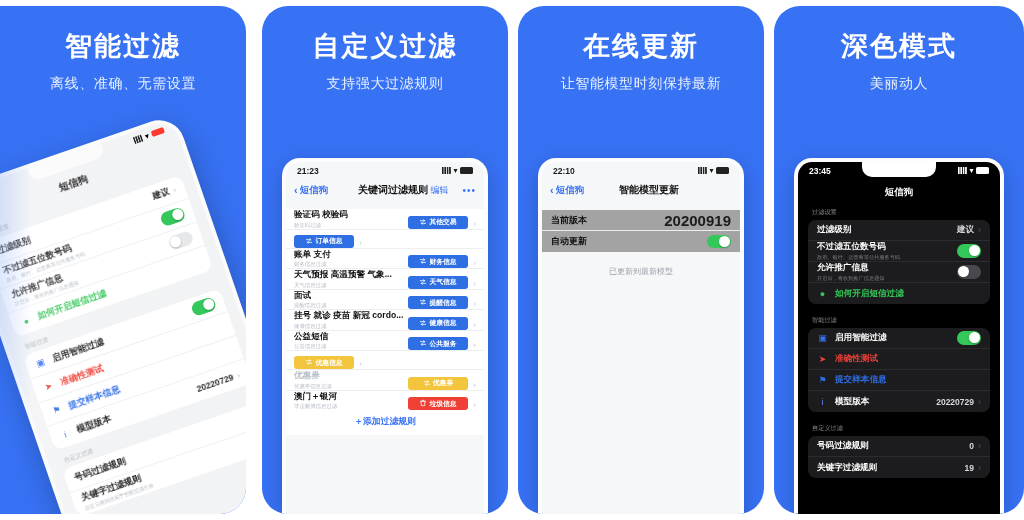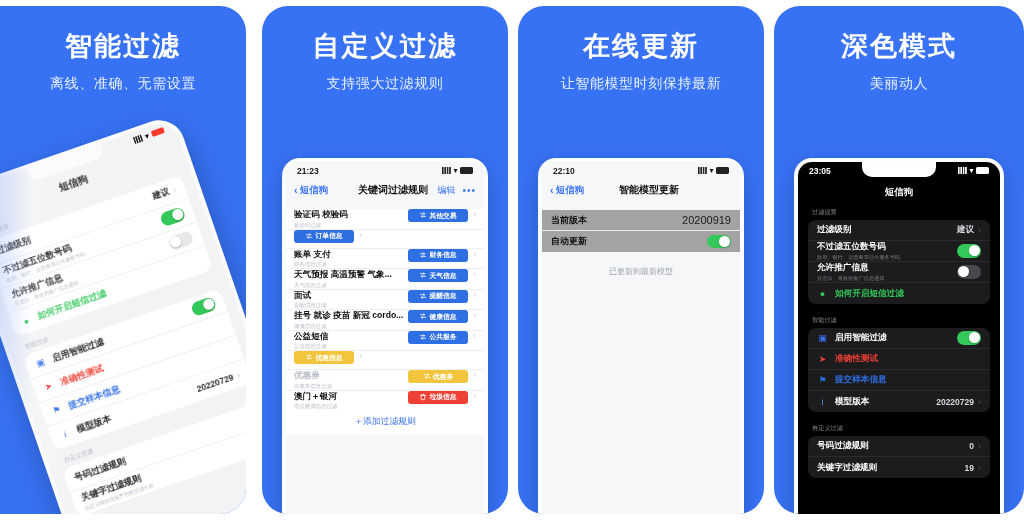--- a/index.html
+++ b/index.html
@@ -36,53 +36,53 @@
   .bat{ display:inline-block; width:13px; height:6.5px; border-radius:1.6px; background:#222; }
   .bat.low{ background:#ff3b30; }
 
   
   .nav{ height:22px; background:#f6f7f9; display:flex; align-items:center;
         padding:0 8px; font-size:9.5px; position:relative; }
   .nav .back{ color:#3772f5; display:flex; align-items:center; gap:2px; font-weight:600; }
   .nav .chev{ font-size:11px; line-height:1; }
   .nav .ttl{ position:absolute; left:16px; right:0; text-align:center;
              font-weight:700; color:#111; font-size:10px; pointer-events:none; }
-  .nav .right{ margin-left:auto; display:flex; align-items:center; gap:7px;
+  .nav .right{ margin-left:auto; display:flex; align-items:center; gap:14px;
                color:#3772f5; font-size:9px; z-index:2; }
   .dots{ letter-spacing:1px; font-size:10px; }
 
   
   .card{ background:#fff; }
-  .row{ display:flex; align-items:flex-start; padding:0 8px; min-height:19px;
+  .row{ display:flex; align-items:flex-end; padding:0 8px; min-height:19px;
         border-bottom:.5px solid #eceef1; }
   .row:last-child{ border-bottom:none; }
   .rw-main{ flex:1; min-width:0; }
   .rw-t{ font-size:8.6px; font-weight:700; color:#111; white-space:nowrap;
          overflow:hidden; text-overflow:ellipsis; }
   .rw-s{ font-size:5.4px; color:#b6bcc6; margin-top:.5px; }
   .rw-t.dim{ color:#b8bec7; }
   .badge{ display:flex; align-items:center; justify-content:center; gap:2px;
           width:60px; height:13px; border-radius:3px; color:#fff;
           font-size:6.8px; font-weight:700; }
   .badge.blue{ background:#2f6fe4; }
   .badge.yellow{ background:#f3c53c; }
   .badge.red{ background:#ef4036; }
   .badge svg{ width:8px; height:8px; }
   .arr{ color:#c9ced6; font-size:9px; margin-left:5px; }
 
   .addrow{ text-align:center; padding:6px 0 7px; color:#3772f5;
-           font-size:8.8px; font-weight:400; background:#fff; }
+           font-size:8.8px; font-weight:700; background:#fff; }
 
   
   .grp{ margin-top:9px; }
   .r3{ display:flex; align-items:center; justify-content:space-between;
        padding:0 9px; height:21px; background:#a3a3a3; font-size:9px;
        border-bottom:.5px solid #ededf0; color:#111; font-weight:600;}
   .r3:last-child{ border-bottom:none; }
-  .r3 .val{ color:#1c1c1e; font-weight:400; font-size:11px; }
+  .r3 .val{ color:#1c1c1e; font-weight:700; font-size:15px; }
   .note{ text-align:center; font-size:8px; color:#9aa0a8; margin-top:14px; }
 
   
   .sw{ width:24px; height:13.5px; border-radius:9px; background:#e7e8ea; position:relative; }
   .sw.on{ background:#34c759; }
   .sw i{ position:absolute; top:1.2px; left:1.2px; width:11px; height:11px;
          border-radius:50%; background:#fff; box-shadow:0 1px 2px rgba(0,0,0,.22); }
   .sw.on i{ left:auto; right:1.2px; }
   .sw.dk{ background:#48484f; }
 
@@ -443,21 +443,21 @@
 
   <div class="panel" id="p4">
     <div class="head">
       <h1>深色模式</h1>
       <h2>美丽动人</h2>
     </div>
 
     <div class="phone dphone" style="left:20px; right:20px; top:152px; bottom:-4px;">
       <div class="sb">
         <div class="notch"></div>
-        <span>23:05</span>
+        <span>23:45</span>
         <span class="ic">
           <span class="bars"></span>
           <span class="wifi">▾</span>
           <span class="bat low"></span>
         </span>
       </div>
       <div class="dtitle">短信狗</div>
       <div id="dark-host">
           <div class="sechead">过滤设置</div>
           <div class="dcard">

